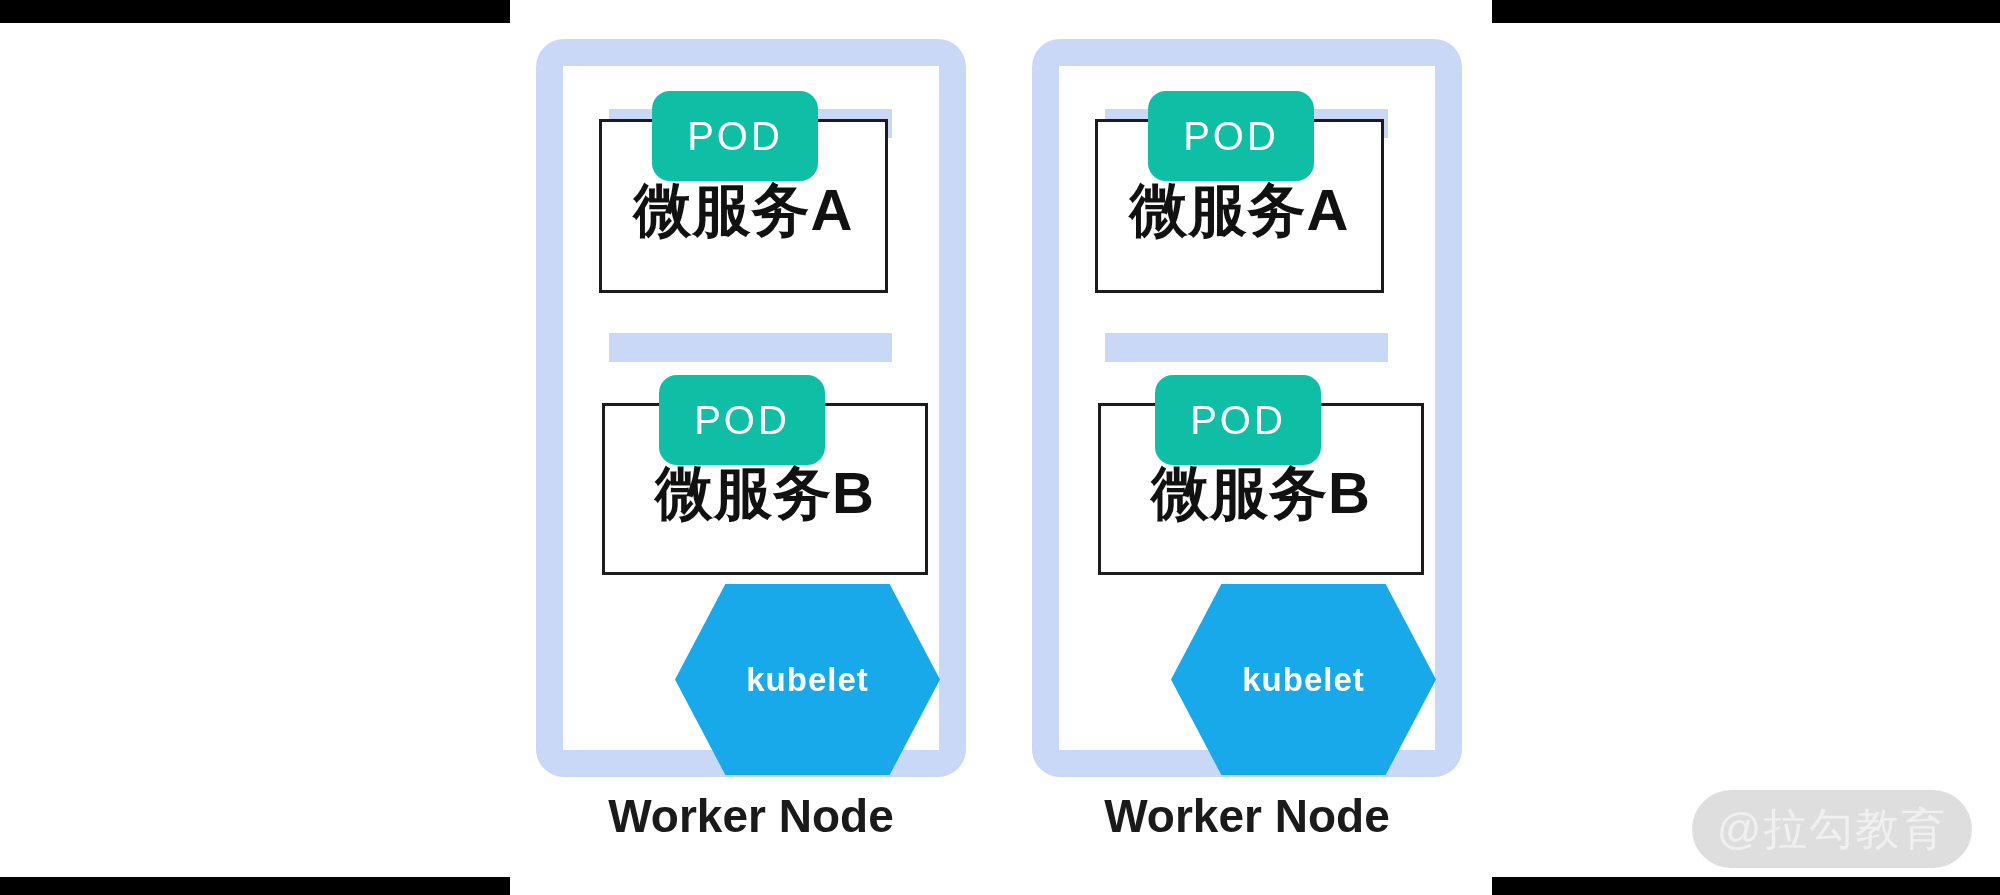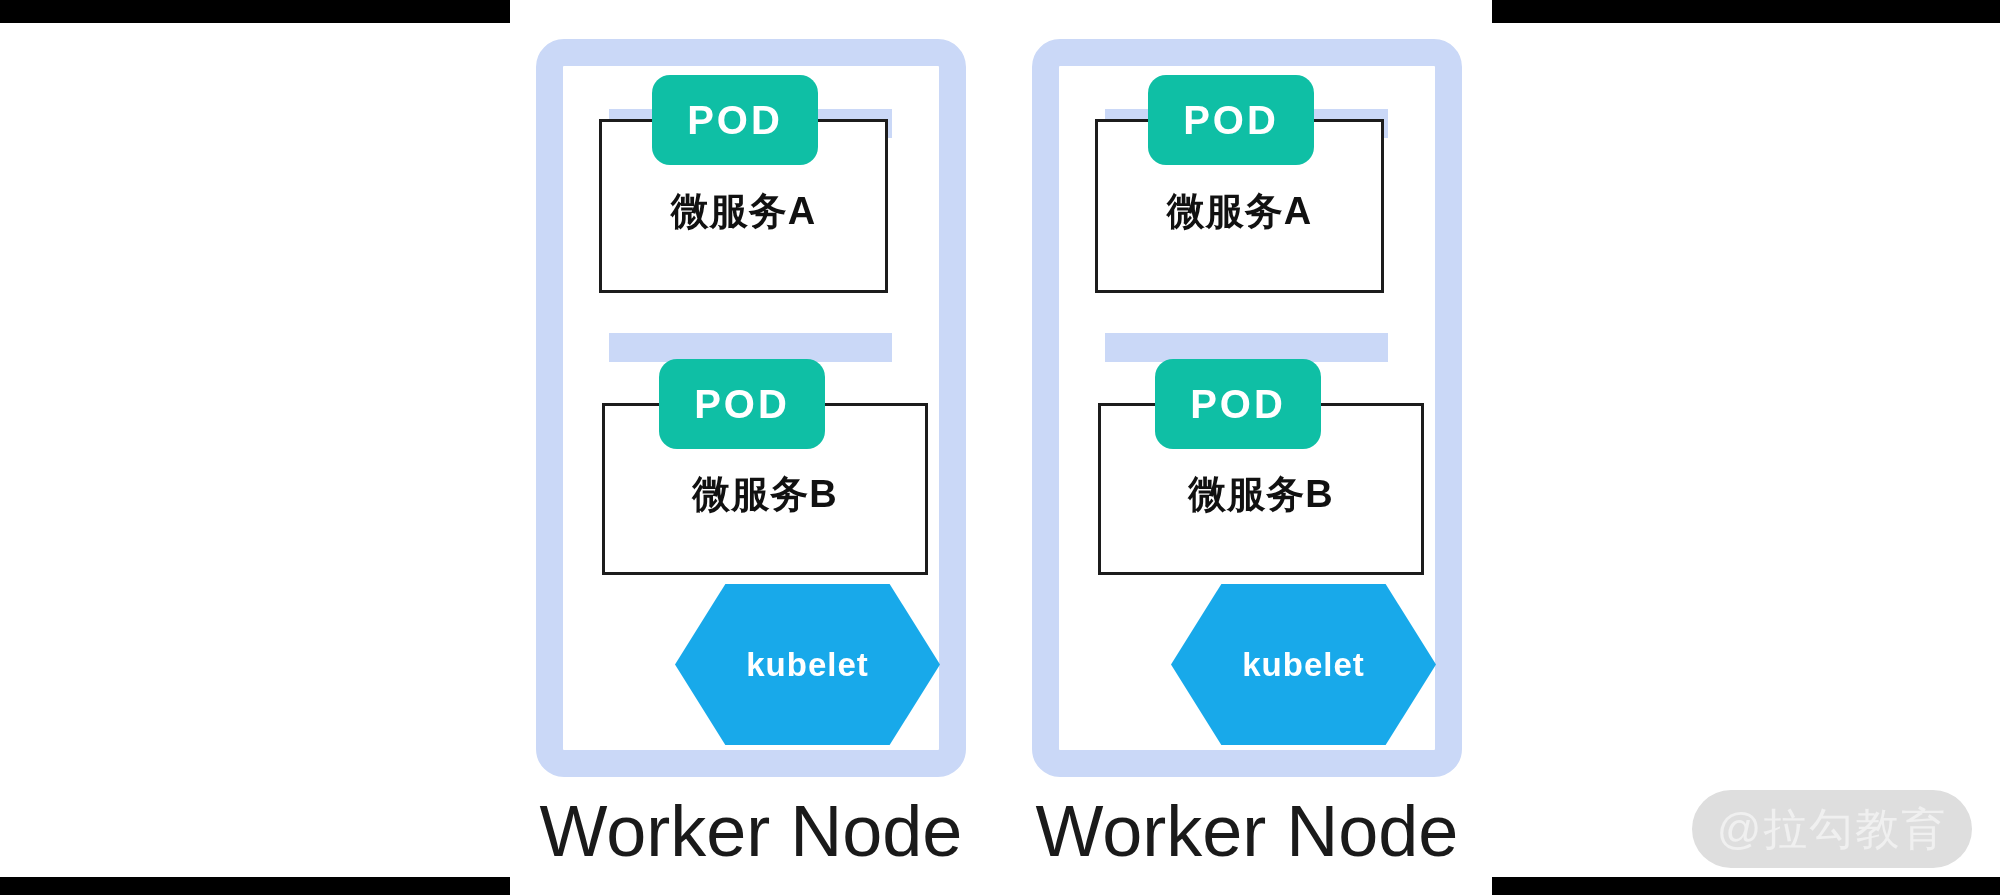--- a/index.html
+++ b/index.html
@@ -30,46 +30,46 @@
     position:absolute;width:283px;height:29px;
     background:var(--frame-blue,#cad8f7);z-index:1;
   }
   .strip-a{left:73px;top:70px;}
   .strip-b{left:73px;top:294px;}
 
   .service-box{
     position:absolute;box-sizing:border-box;background:#ffffff;
     border:3px solid var(--box-border,#1c1c1c);z-index:2;
     display:flex;align-items:center;justify-content:center;
-    font-size:38px;font-weight:700;color:#111111;padding-top:10px;
+    font-size:58px;font-weight:700;color:#111111;padding-top:10px;
     letter-spacing:1px;
   }
   .box-a{left:63px;top:80px;width:289px;height:174px;}
   .box-b{left:66px;top:364px;width:326px;height:172px;}
 
   .pod-badge{
     position:absolute;width:166px;height:90px;border-radius:18px;
     background:var(--pod-teal,#0fbfa5);z-index:3;
     display:flex;align-items:center;justify-content:center;
-    color:#ffffff;font-size:40px;font-weight:700;letter-spacing:3px;
+    color:#ffffff;font-size:40px;font-weight:400;letter-spacing:3px;margin-top:16px;
   }
   .badge-a{left:116px;top:36px;}
   .badge-b{left:123px;top:320px;}
 
   .kubelet-hex{
-    position:absolute;left:139px;top:545px;width:265px;height:161px;z-index:3;
+    position:absolute;left:139px;top:545px;width:265px;height:191px;z-index:3;
     background:var(--kubelet-blue,#18a9ea);
     clip-path:polygon(19% 0%,81% 0%,100% 50%,81% 100%,19% 100%,0% 50%);
     display:flex;align-items:center;justify-content:center;
     color:#ffffff;font-size:33px;font-weight:700;letter-spacing:1px;
   }
 
   .node-label{
     position:absolute;left:0;top:751px;width:430px;text-align:center;
-    font-size:72px;font-weight:400;color:#1a1a1a;line-height:1.15;
+    font-size:46px;font-weight:700;color:#1a1a1a;line-height:1.15;
     white-space:nowrap;
   }
 
   .watermark{
     position:absolute;left:1692px;top:790px;width:280px;height:78px;
     background:var(--watermark-bg,#dedede);border-radius:40px;
     display:flex;align-items:center;justify-content:center;
     color:var(--watermark-text,#f0f0f0);font-size:44px;font-weight:400;letter-spacing:2px;
   }
 </style>

